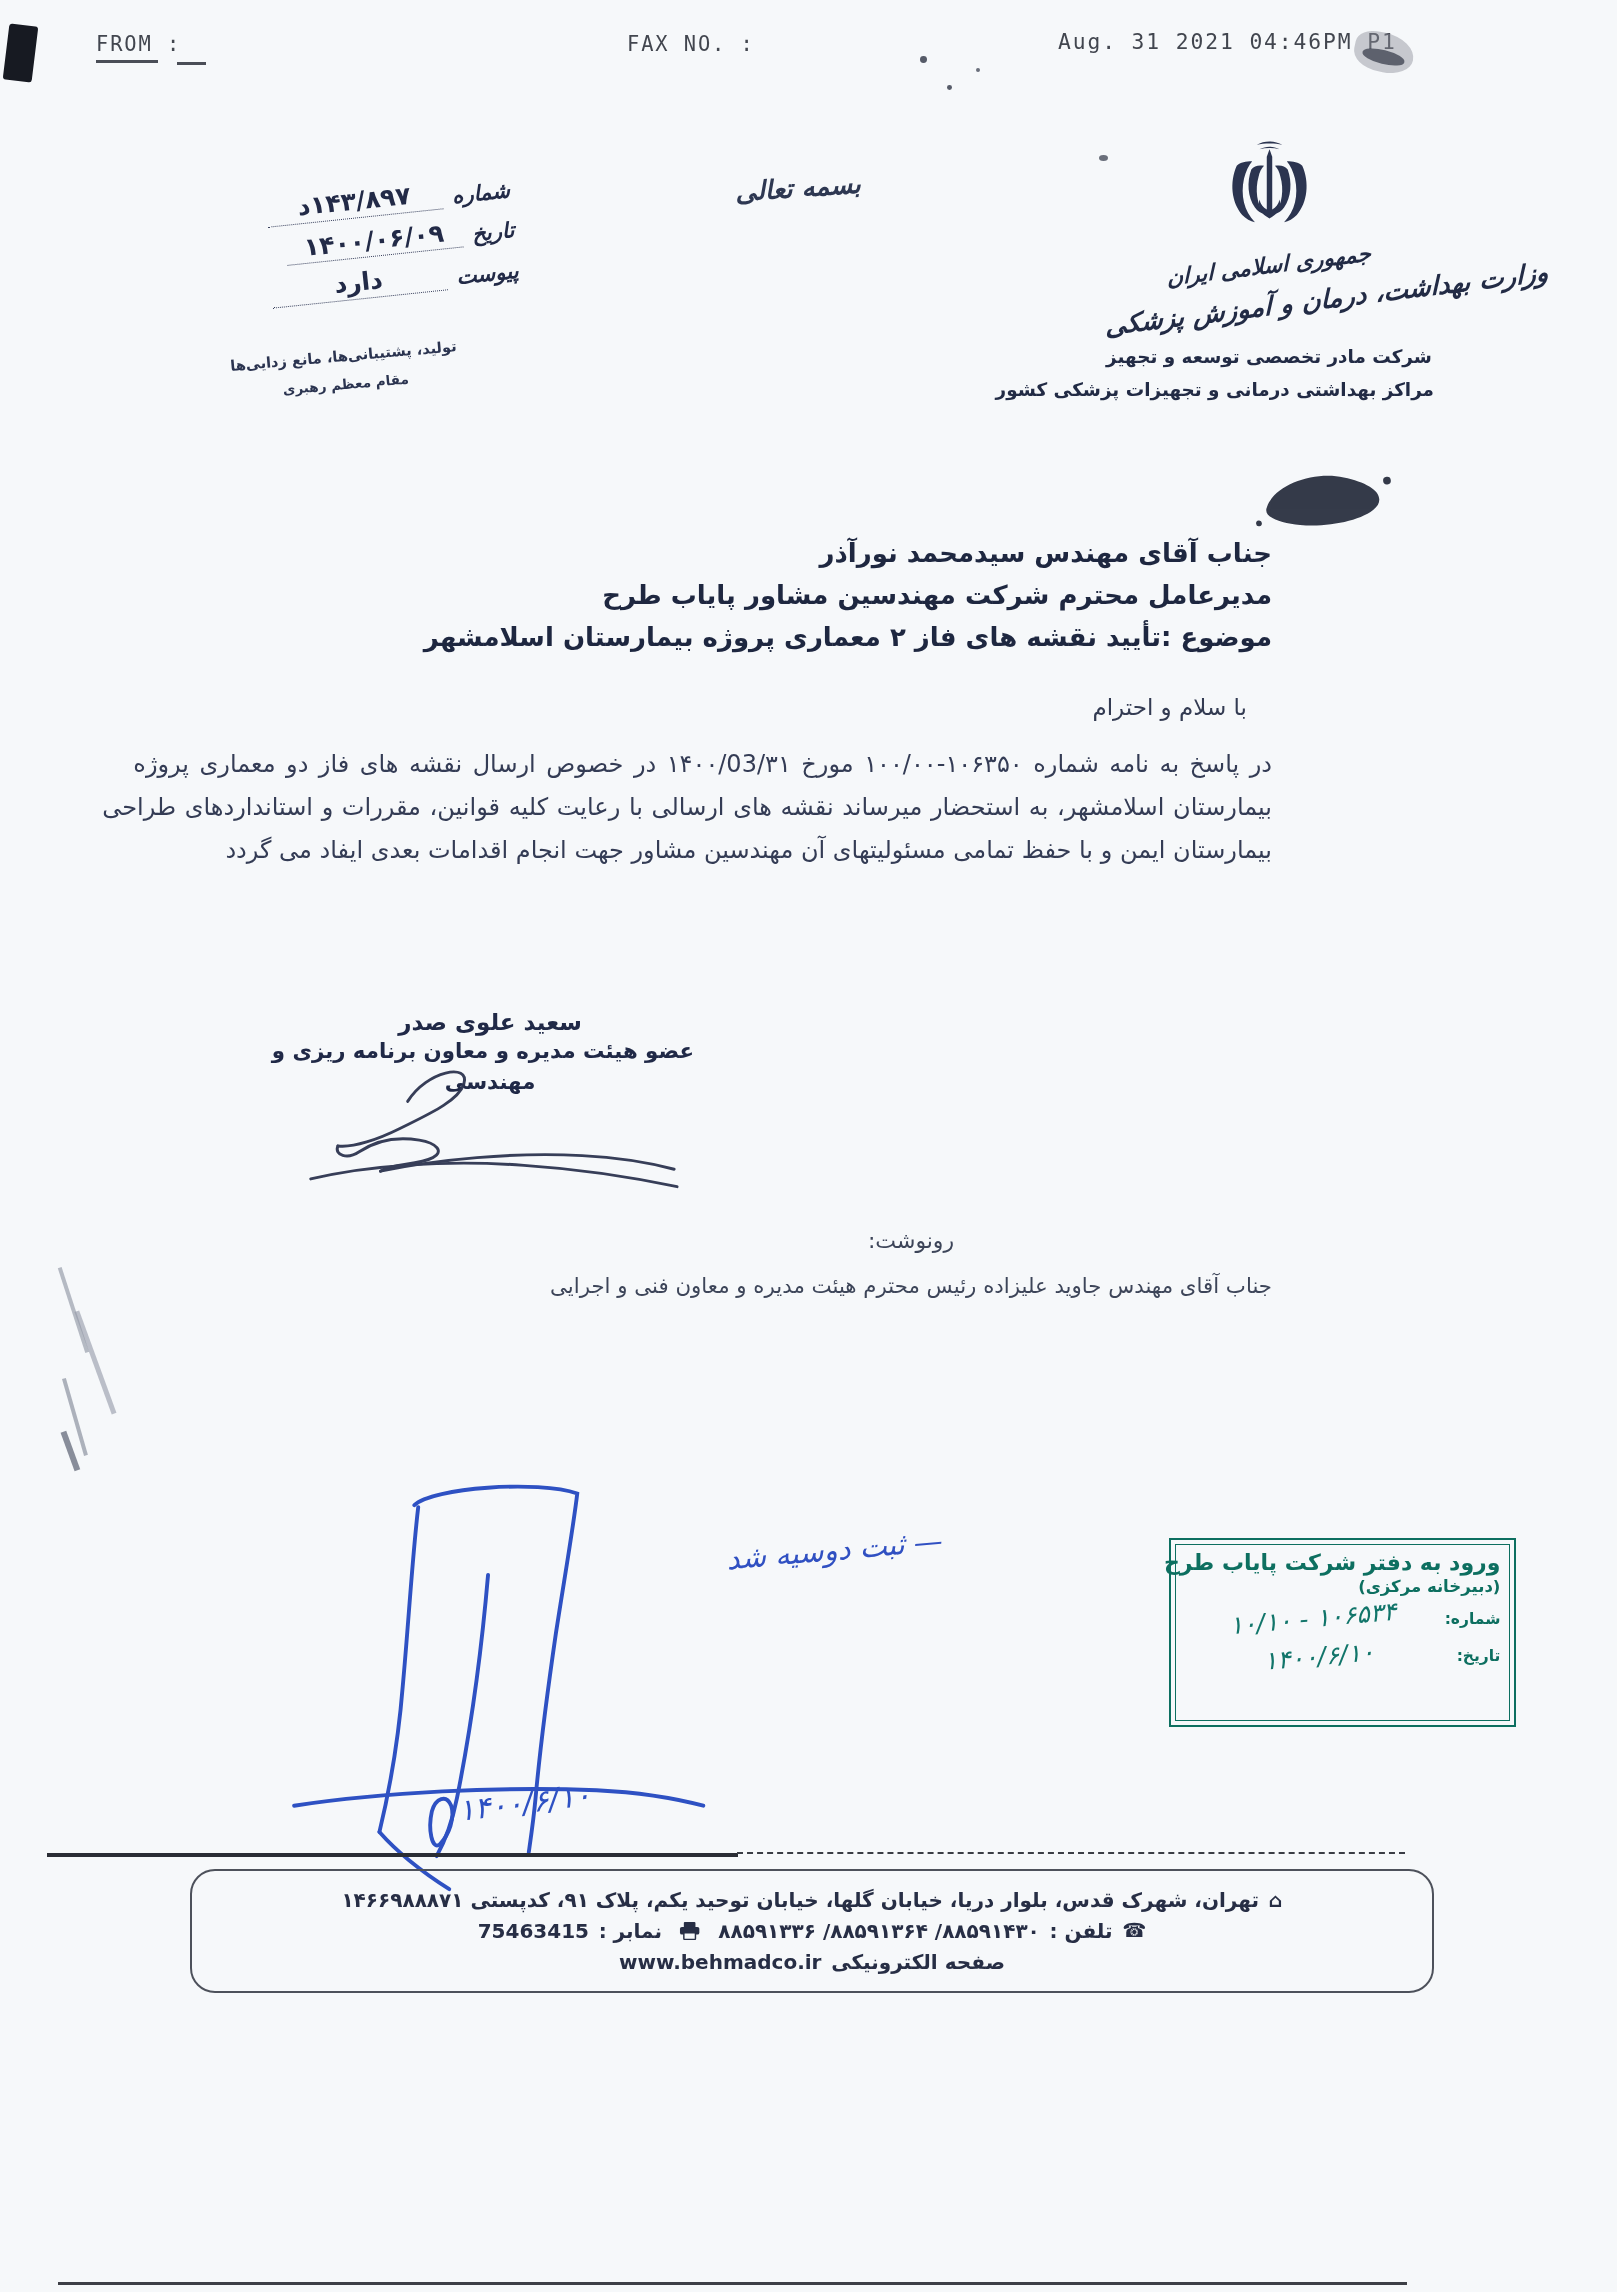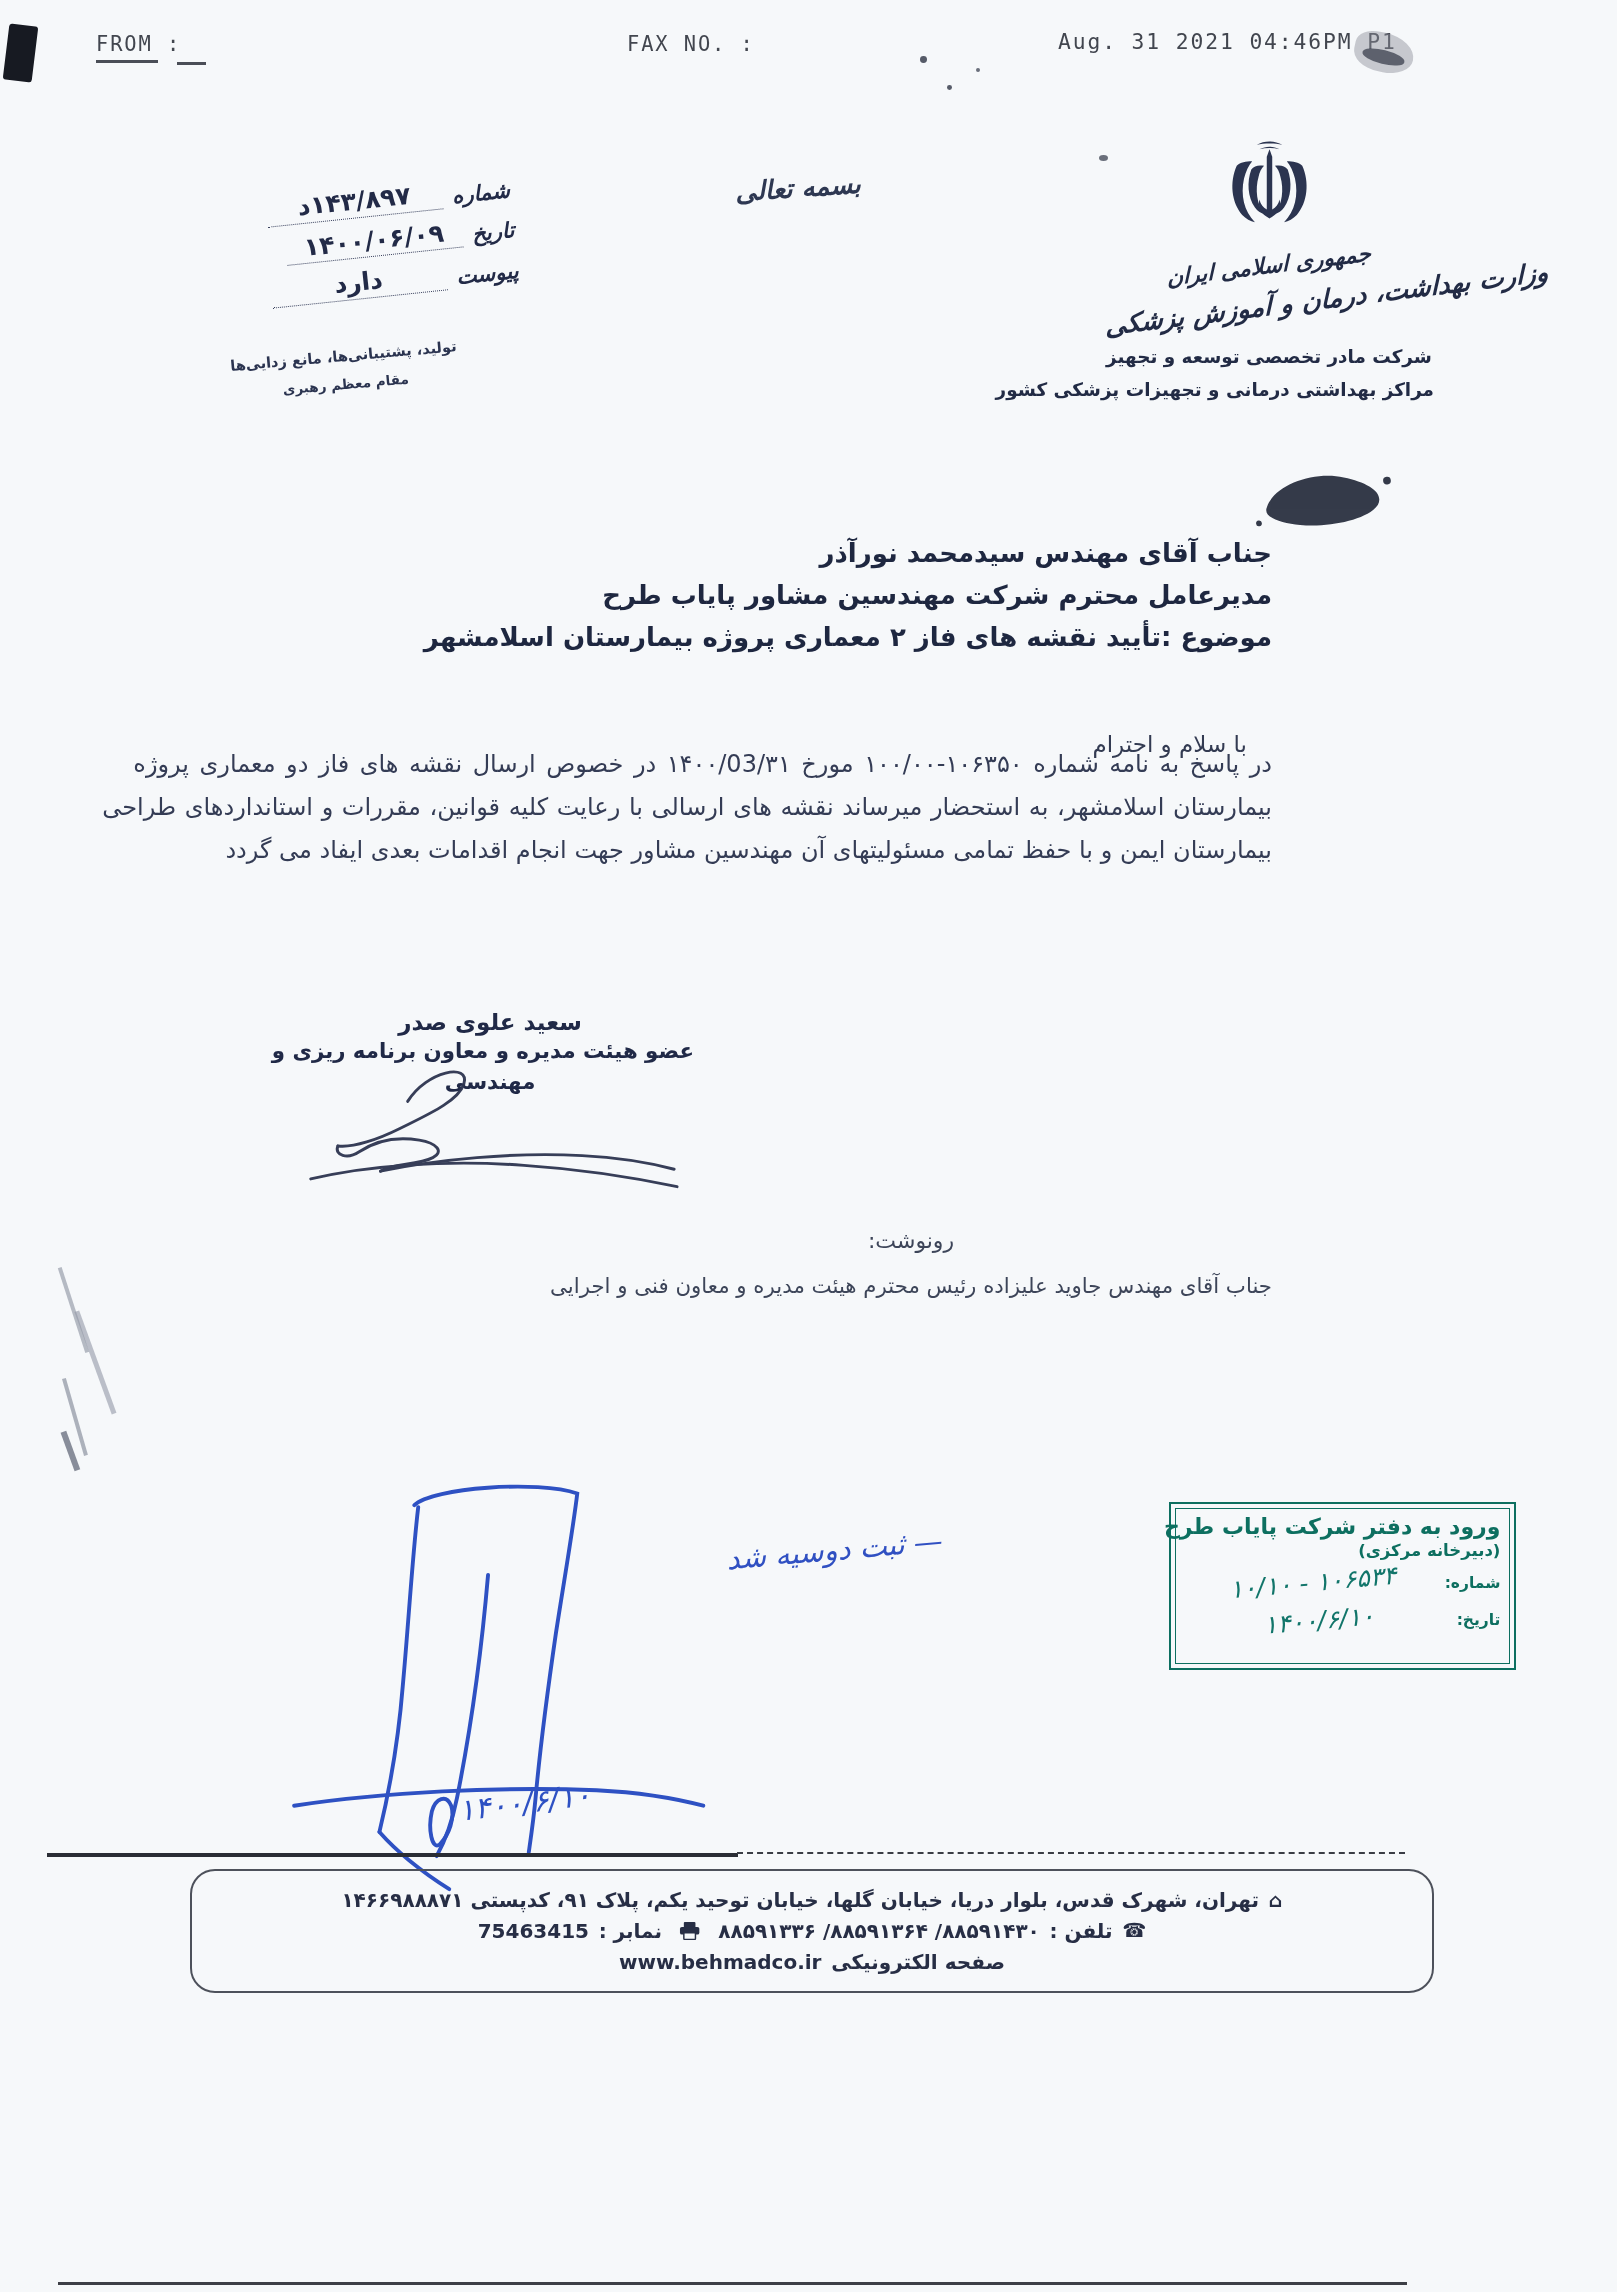--- a/index.html
+++ b/index.html
@@ -110,21 +110,21 @@
     <div class="co1">شرکت مادر تخصصی توسعه و تجهیز</div>
     <div class="co2">مراکز بهداشتی درمانی و تجهیزات پزشکی کشور</div>
   </div>
 
   <div class="abs recipient" style="right:346px;top:532px;">
     <div>جناب آقای مهندس سیدمحمد نورآذر</div>
     <div>مدیرعامل محترم شرکت مهندسین مشاور پایاب طرح</div>
     <div>موضوع :تأیید نقشه های فاز ۲ معماری پروژه بیمارستان اسلامشهر</div>
   </div>
 
-  <div class="abs salut" style="right:371px;top:731px;">با سلام و احترام</div>
+  <div class="abs salut" style="right:371px;top:694px;">با سلام و احترام</div>
   <div class="abs bodytxt" style="right:346px;top:743px;">
     <div class="bl j1">در پاسخ به نامه شماره ۱۰۶۳۵۰-۱۰۰/۰۰ مورخ ۱۴۰۰/03/۳۱ در خصوص ارسال نقشه های فاز دو معماری پروژه</div>
     <div class="bl j2">بیمارستان اسلامشهر، به استحضار میرساند نقشه های ارسالی با رعایت کلیه قوانین، مقررات و استانداردهای طراحی</div>
     <div class="bl">بیمارستان ایمن و با حفظ تمامی مسئولیتهای آن مهندسین مشاور جهت انجام اقدامات بعدی ایفاد می گردد</div>
   </div>
 
   <div class="abs signatory" style="left:286px;top:1009px;">
     <div class="nm">سعید علوی صدر</div>
     <div class="t1">عضو هیئت مدیره و معاون برنامه ریزی و</div>
     <div class="t2">مهندسی</div>
@@ -149,21 +149,21 @@
       <path d="M132,28 C150,10 260,2 300,16 C296,50 288,96 278,160 C270,215 262,275 257,330 C255,352 252,372 250,386"></path>
       <path d="M136,30 C130,80 126,150 120,215 C116,265 108,315 96,365"></path>
       <path d="M208,100 C202,170 192,250 176,330 C172,350 165,372 155,390"></path>
       <path d="M150,344 C154,330 165,326 170,338 C174,350 168,368 158,378 C150,384 146,362 150,344 Z"></path>
       <path d="M8,338 C100,324 220,318 320,322 C360,324 400,330 430,338"></path>
       <path d="M96,365 C118,390 146,410 168,424"></path>
     </g>
   </svg>
   <div class="abs bluedate" style="left:458px;top:1785px;">۱۴۰۰/۶/۱۰</div>
 
-  <div class="abs entry" style="left:1169px;top:1502px;width:347px;height:168px;">
+  <div class="abs entry" style="left:1169px;top:1538px;width:347px;height:189px;">
     <div class="et">ورود به دفتر شرکت پایاب طرح</div>
     <div class="es">(دبیرخانه مرکزی)</div>
     <div class="erow">
       <span class="elabel">شماره:</span>
       <span class="eval">۱۰۶۵۳۴ - ۱۰/۱۰</span>
     </div>
     <div class="erow">
       <span class="elabel">تاریخ:</span>
       <span class="eval">۱۴۰۰/۶/۱۰</span>
     </div>

